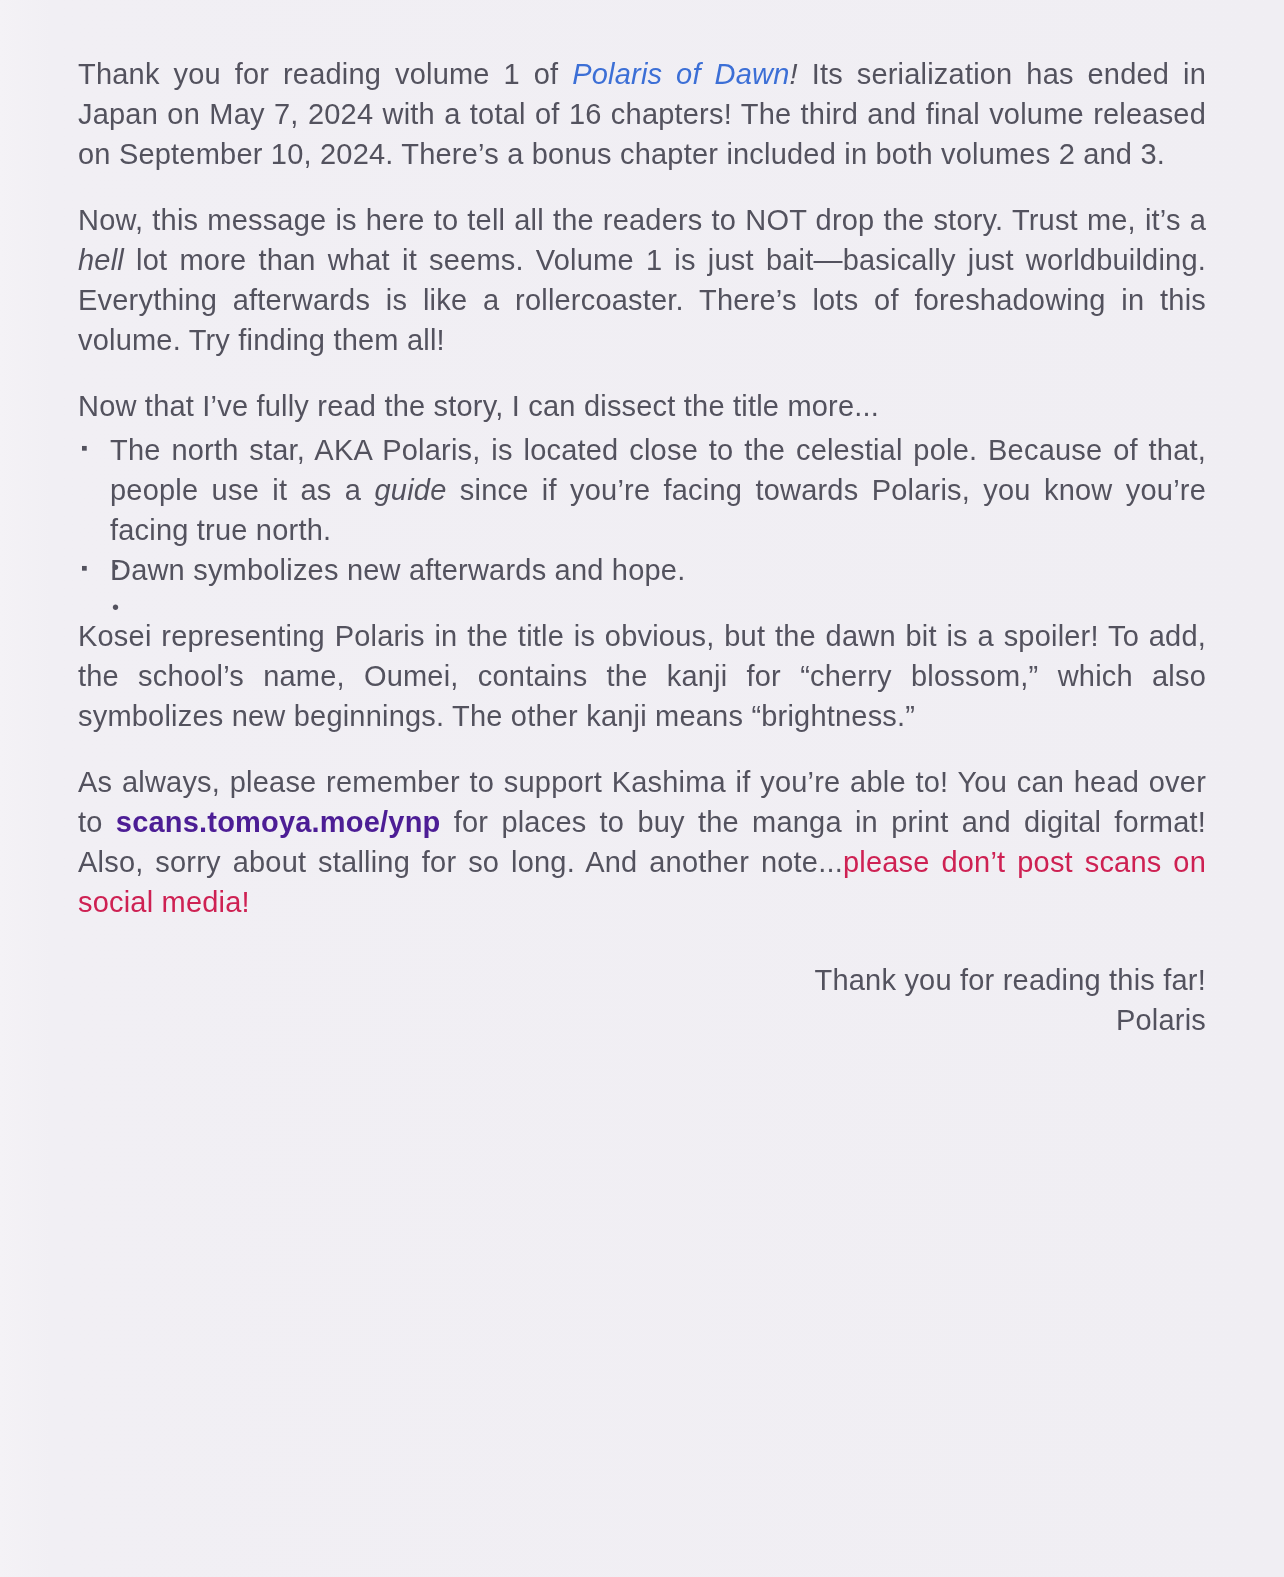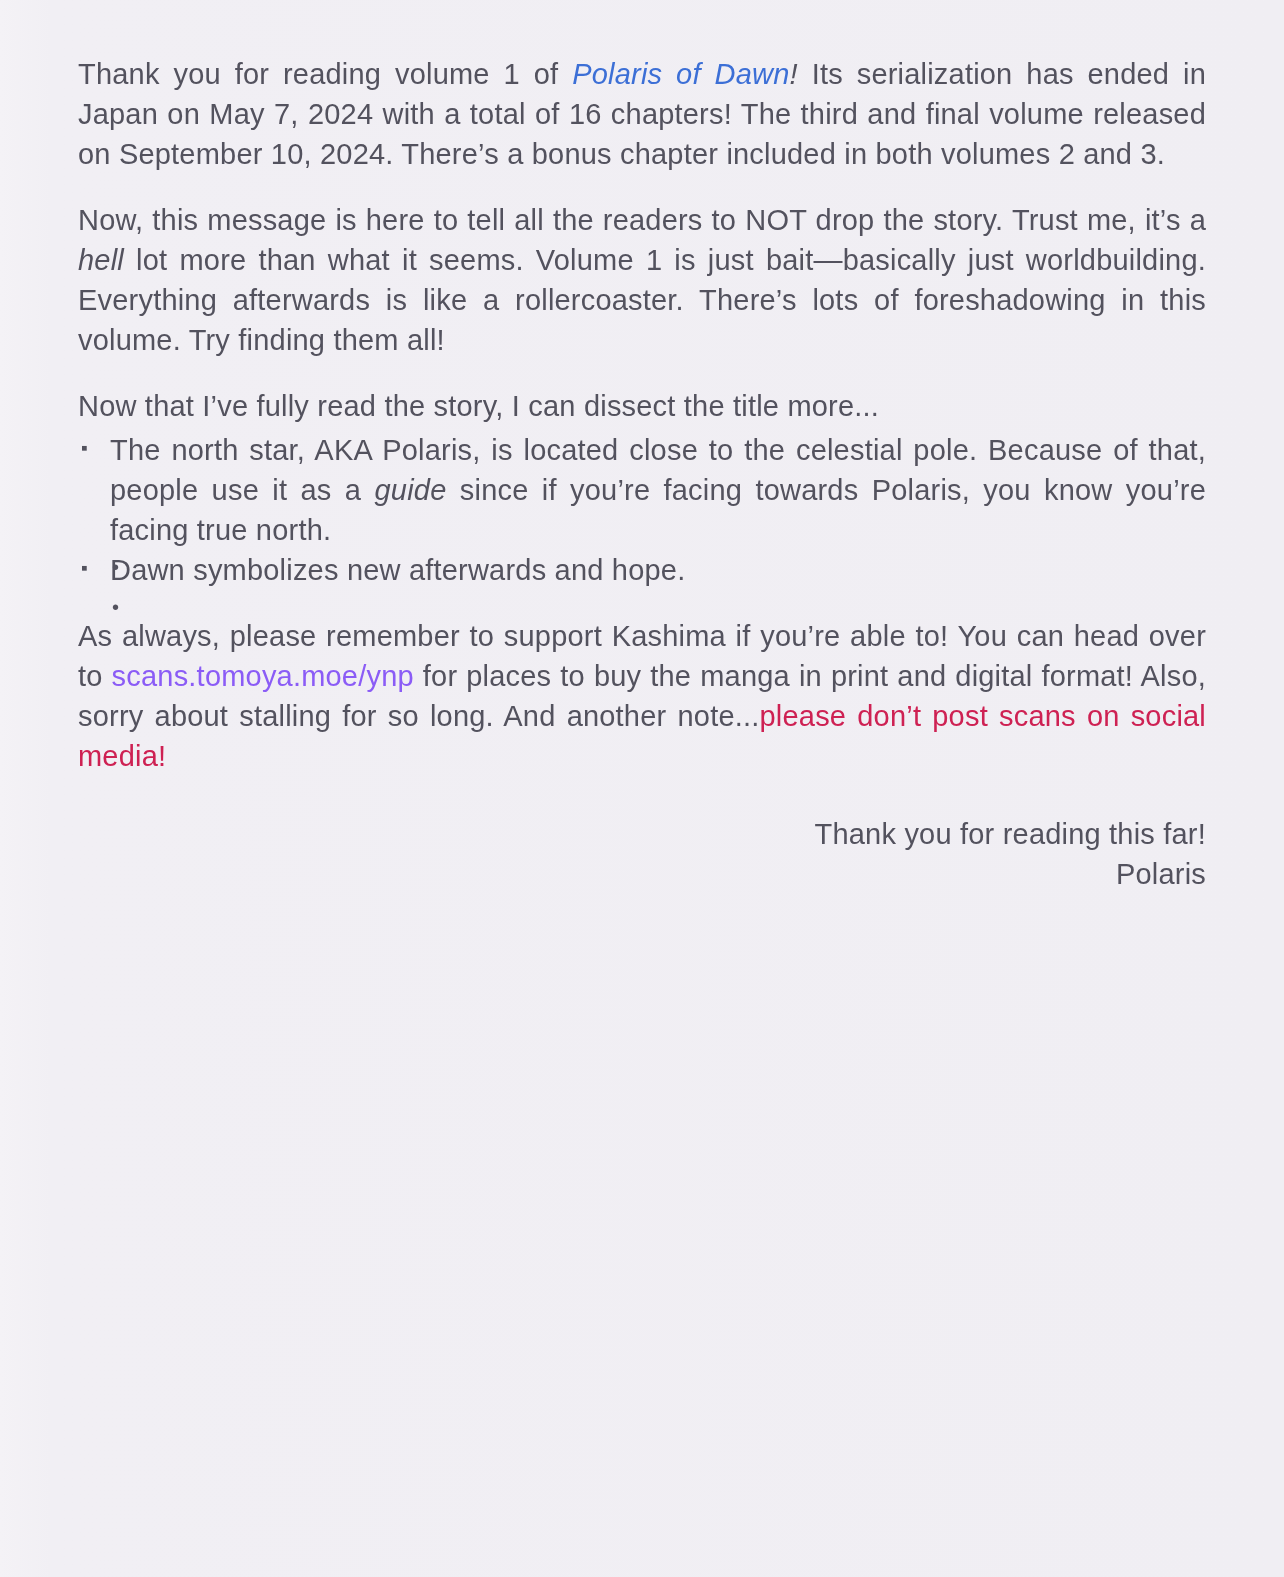--- a/index.html
+++ b/index.html
@@ -28,23 +28,24 @@
     text-align: justify;
   }
   p.intro-line {
     margin: 1px 0 4px 0;
     text-align: left;
   }
   .italic { font-style: italic; }
   .blue   { color: #3c6fd6; }
   .red    { color: #ce2153; }
   a.link  {
-    color: #8b5cf6;
+    color: #4c1d95;
     text-decoration: none;
     cursor: pointer;
+    font-weight: bold;
   }
   .bullet-list { margin: 0 0 26px 0; }
   .bullet {
     position: relative;
     padding-left: 32px;
     text-align: justify;
   }
   .bullet > .marker {
     position: absolute;
     left: 3px;
@@ -96,20 +97,21 @@
     <div class="bullet">
       <span class="marker">▪</span><span>Dawn symbolizes new afterwards and hope.</span>
     </div>
 
     <div class="sub-bullet">
       <span class="marker">•</span>
     </div>
 
   </div>
 
+  <p class="para">Kosei representing Polaris in the title is obvious, but the dawn bit is a spoiler! To add, the school’s name, Oumei, contains the kanji for “cherry blossom,” which also symbolizes new beginnings. The other kanji means “brightness.”</p>
 
   <p class="para"><span>As always, please remember to support Kashima if you’re able to! You can head over to </span><a class="link" href="#">scans.tomoya.moe/ynp</a><span> for places to buy the manga in print and digital format! Also, sorry about stalling for so long. And another note...</span><span class="red">please don’t post scans on social media!</span></p>
 
   <div class="closing">
     <span class="line">Thank you for reading this far!</span>
     <span class="line">Polaris</span>
   </div>
 
 </div>
 

